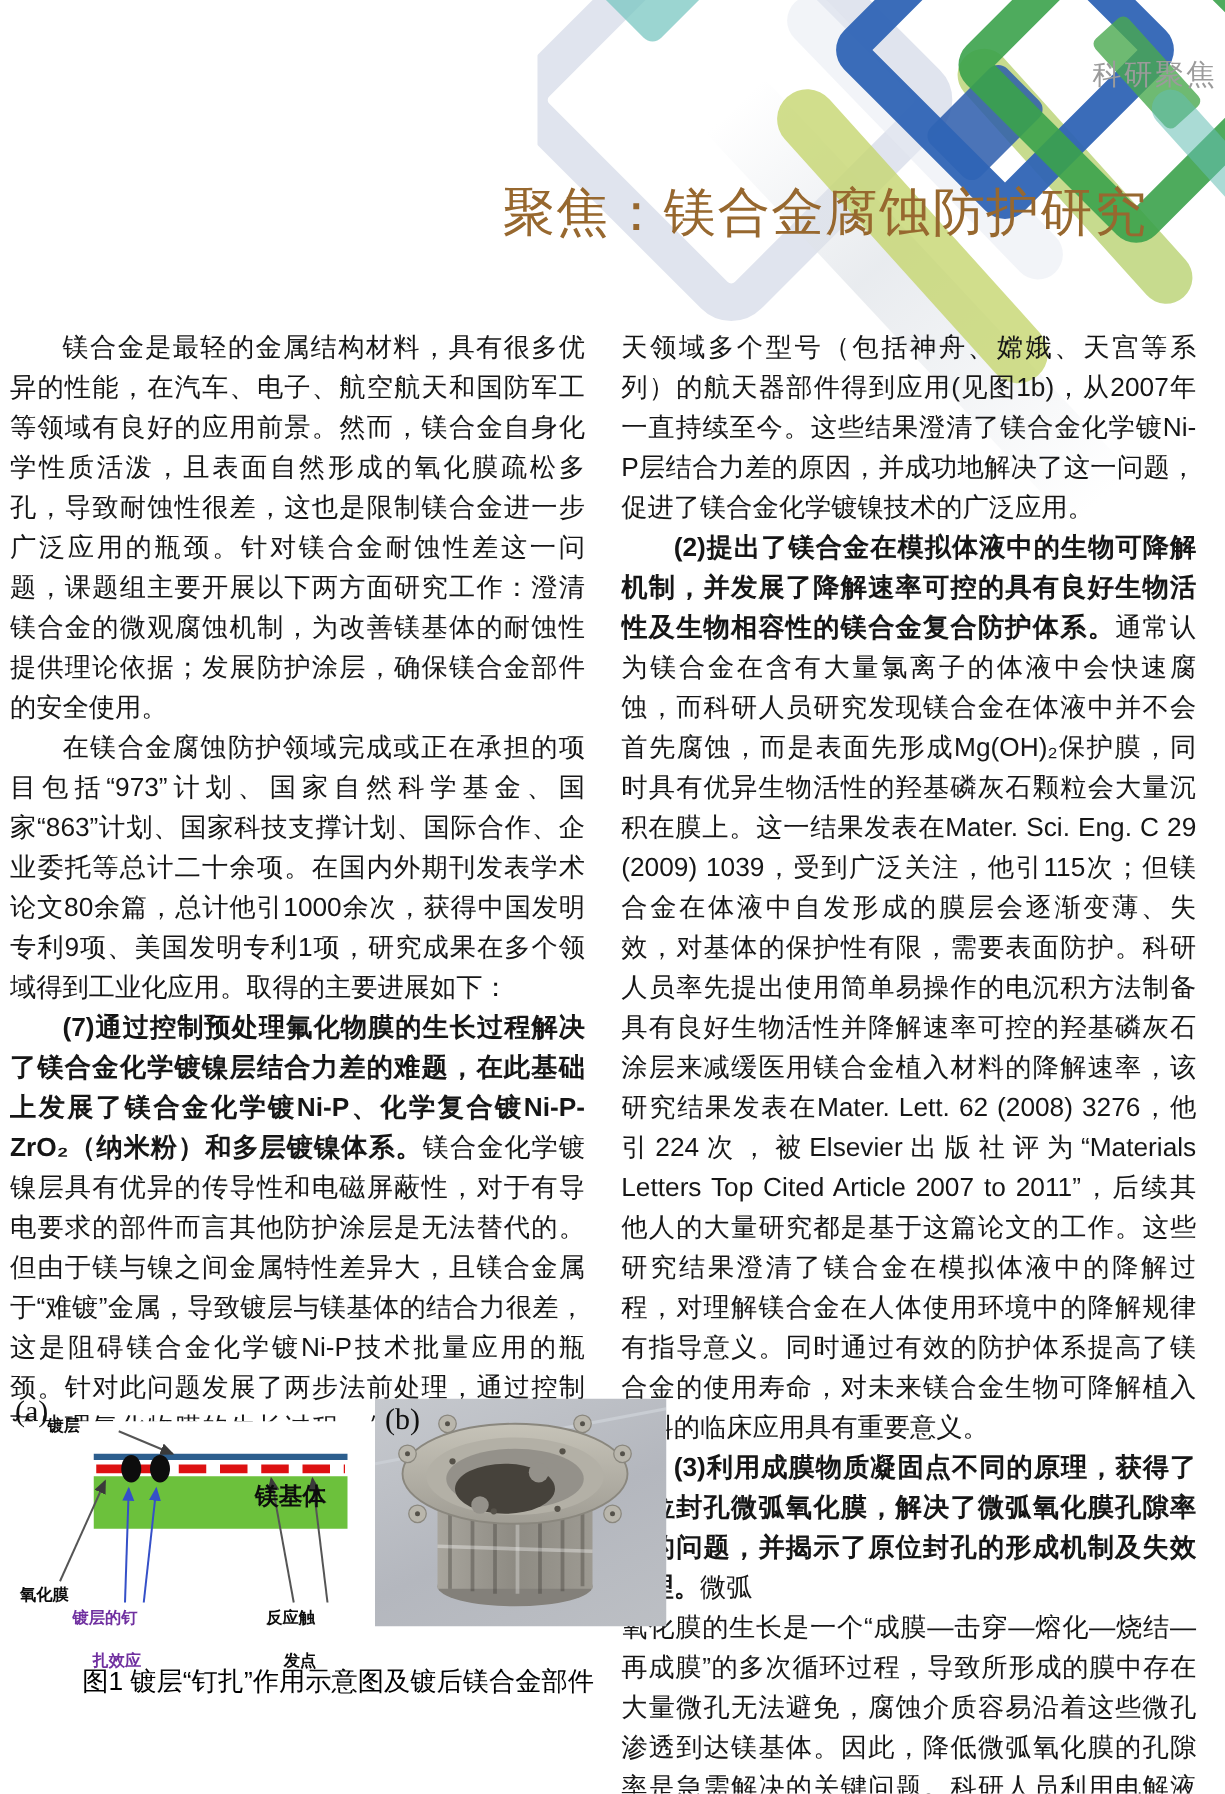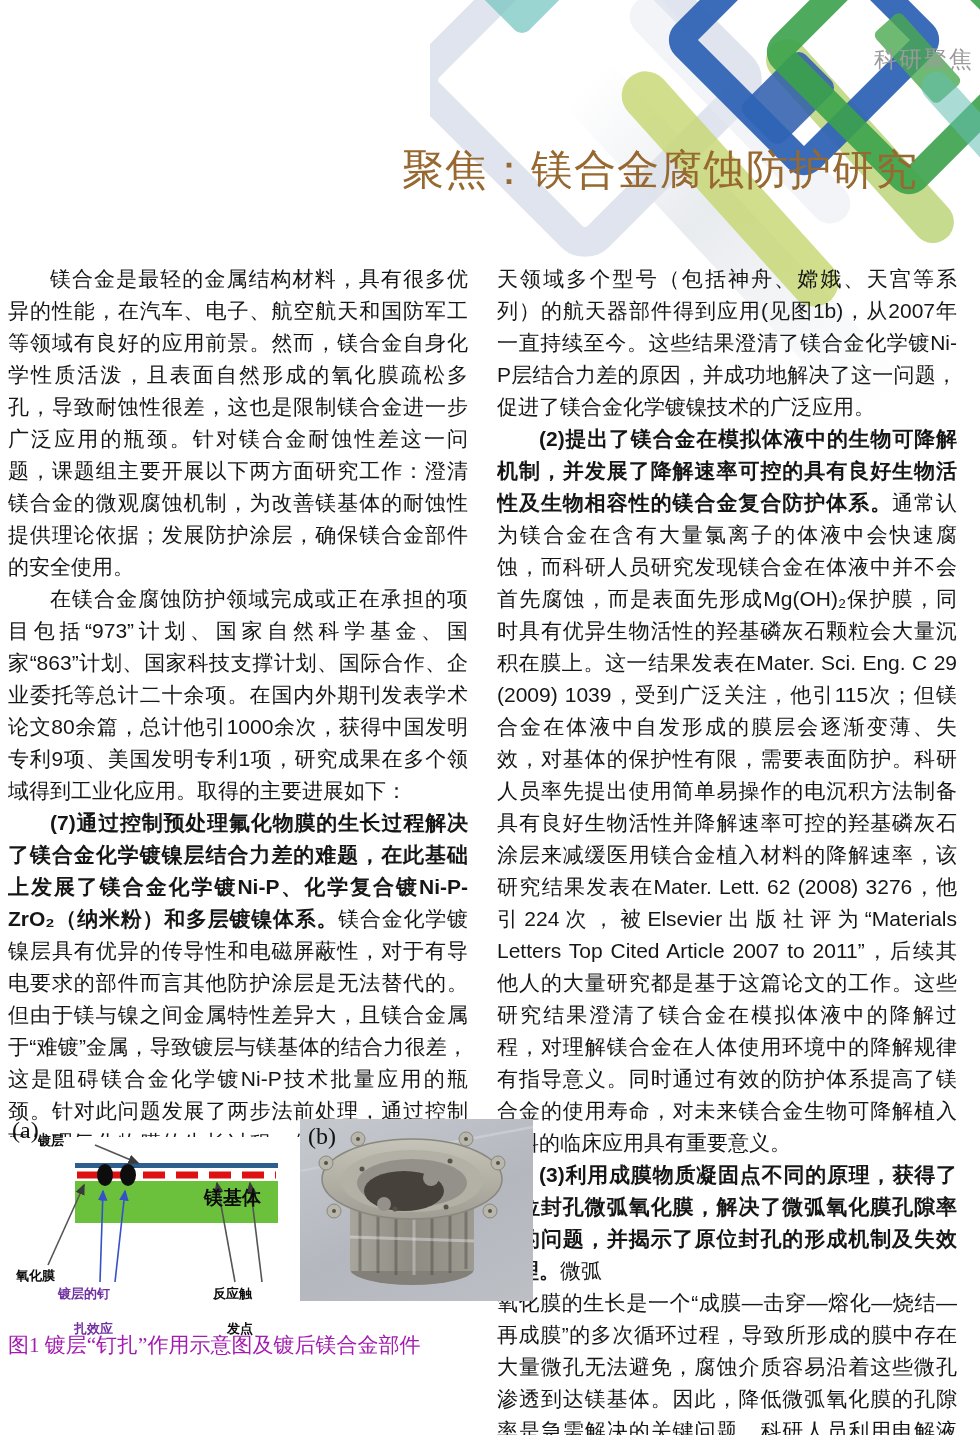--- a/index.html
+++ b/index.html
@@ -48,22 +48,22 @@
   .la-pin2{left:66px;top:205px;color:#7030a0;}
   .la-trig1{left:205px;top:170px;}
   .la-trig2{left:219px;top:205px;}
 
   
   .fig-b{position:absolute;left:300px;top:1119px;width:233px;height:182px;
          background:linear-gradient(155deg,#c6c9ce 0%,#b4b7be 55%,#bcbfc4 100%);overflow:hidden;}
   .fig-b svg{position:absolute;left:0;top:0;width:233px;height:182px;}
   .lb-b{left:8px;top:4px;}
 
-  .fig-caption{position:absolute;left:8px;top:1331px;width:525px;
-               font-family:Liberation Serif, serif;font-size:21px;color:#a21caf;}
+  .fig-caption{position:absolute;left:8px;top:1331px;width:525px;text-align:center;
+               font-family:Liberation Sans, sans-serif;font-size:21px;color:#000000;}
 </style>
 </head>
 <body>
 
 <div class="page">
 
   <div class="deco">
     <div class="shape s1"></div>
     <div class="shape s2"></div>
     <div class="shape s9"></div>

